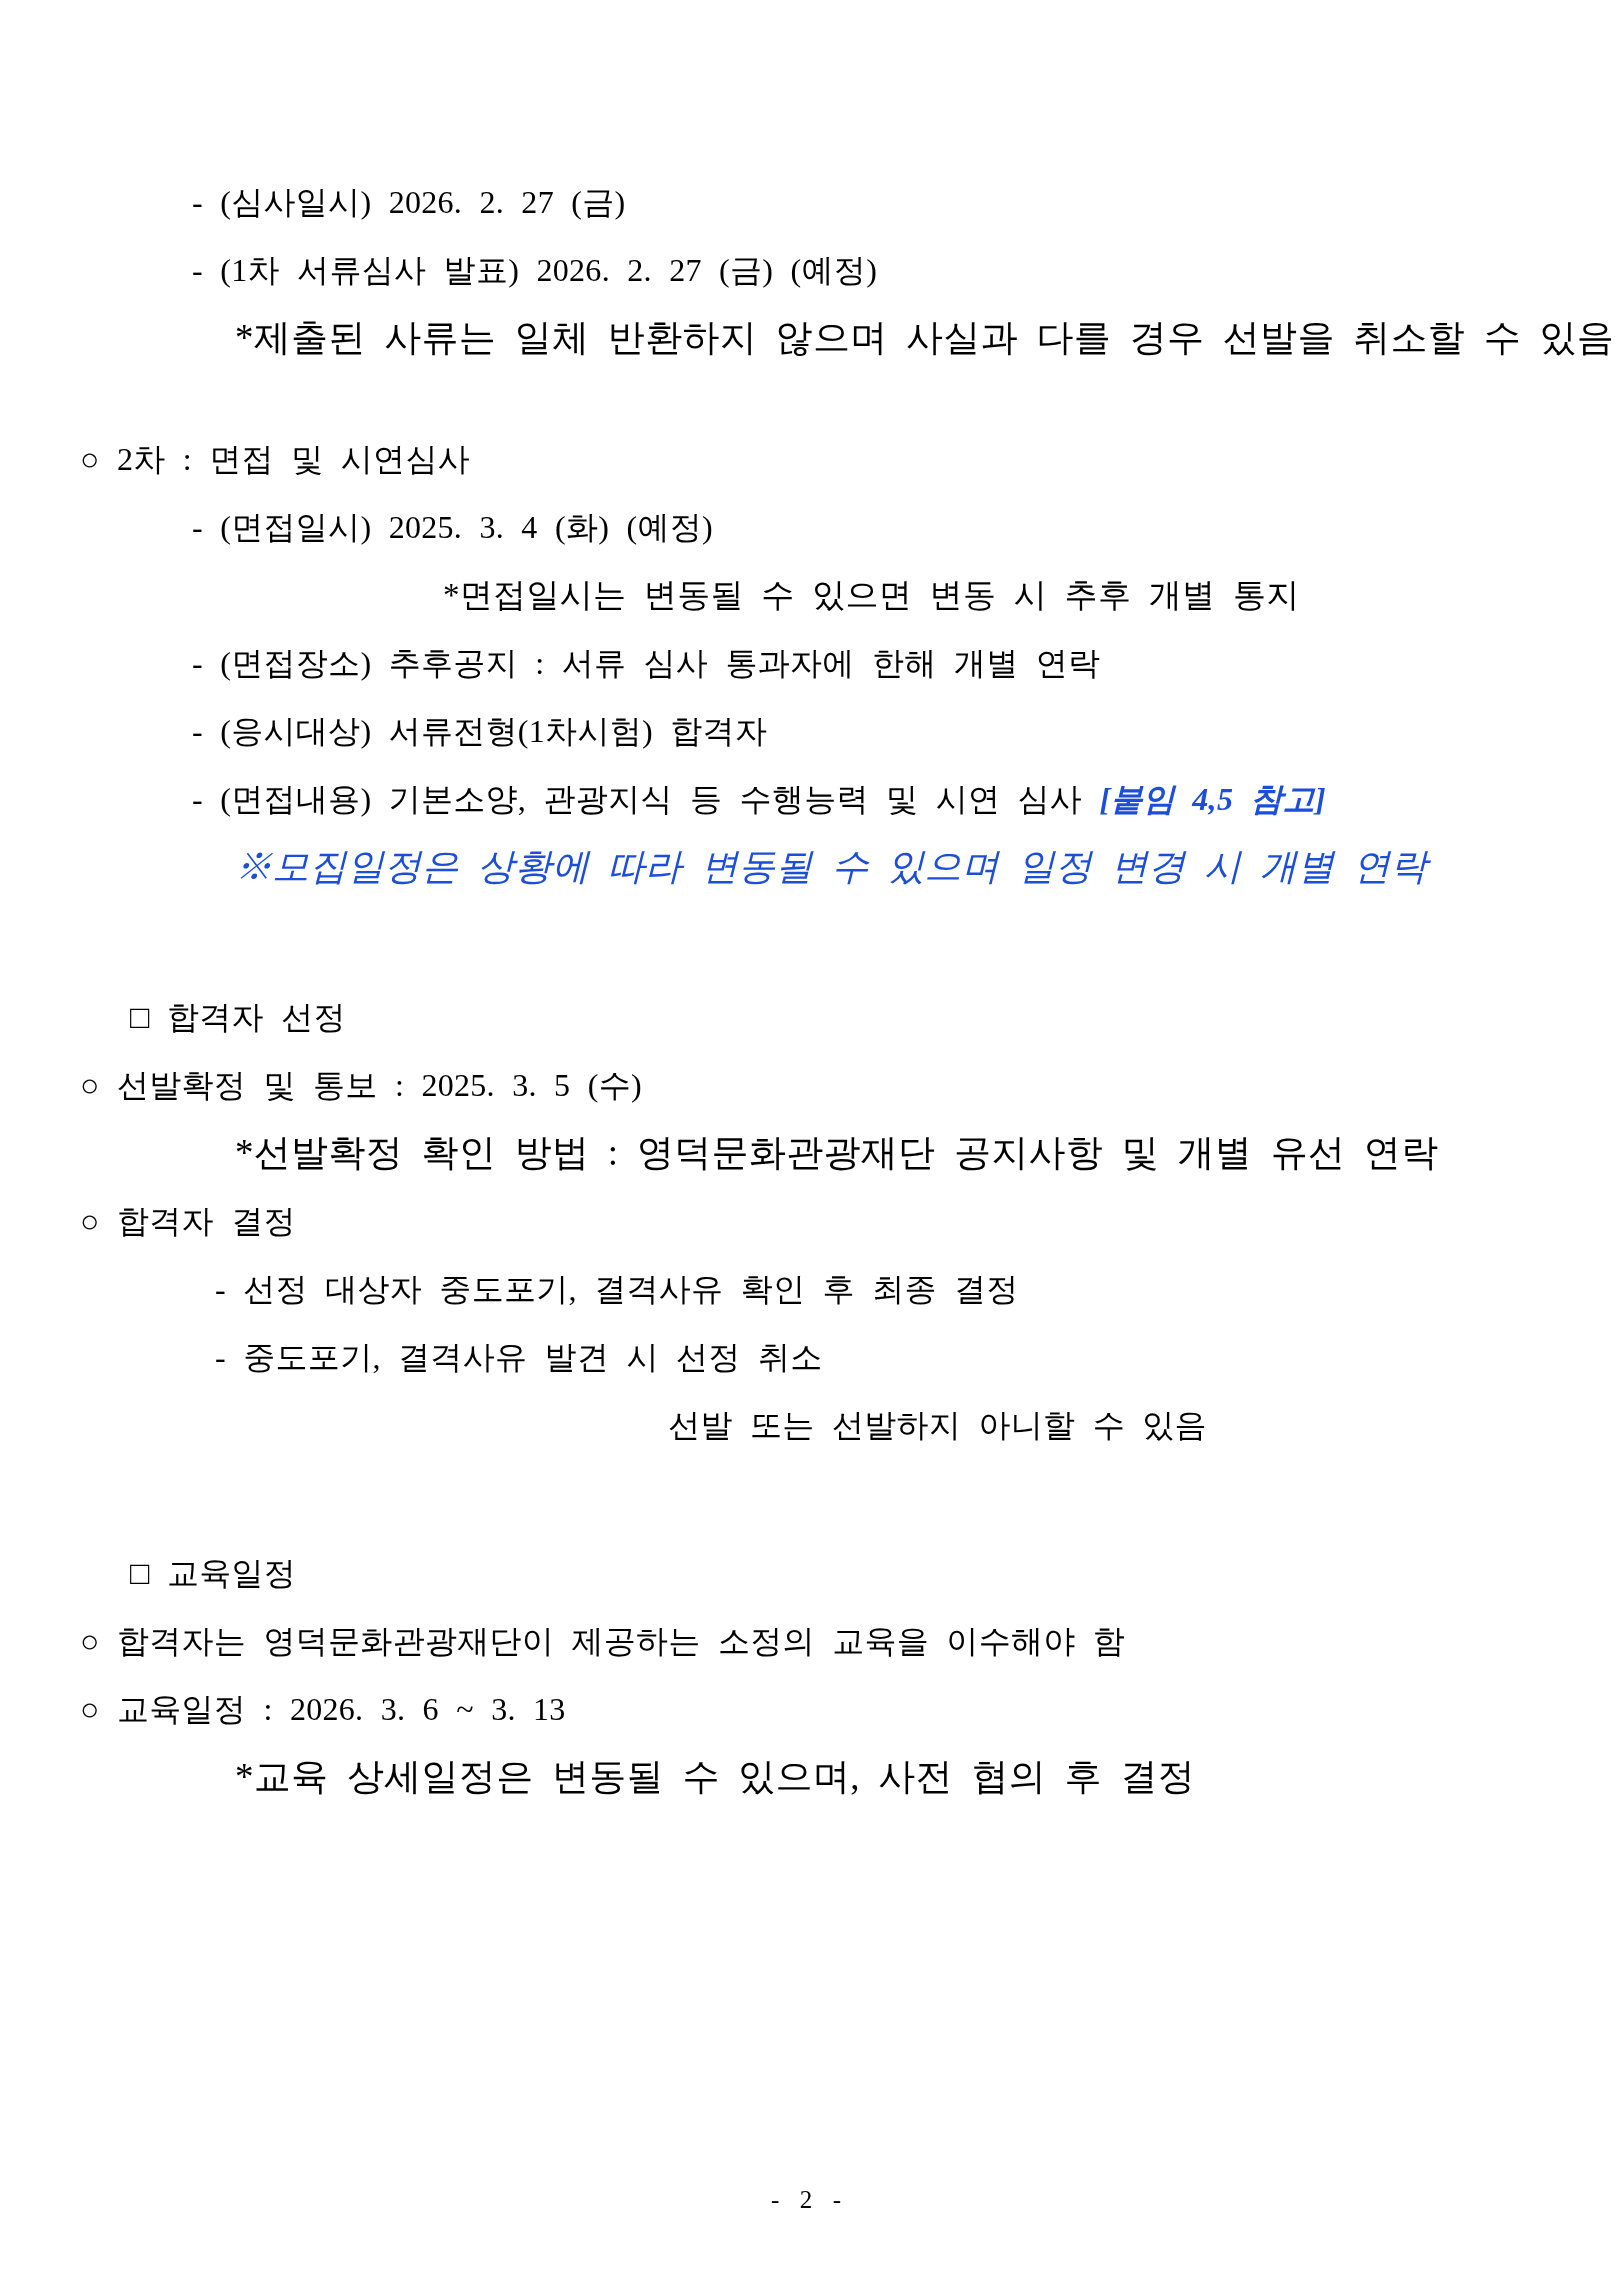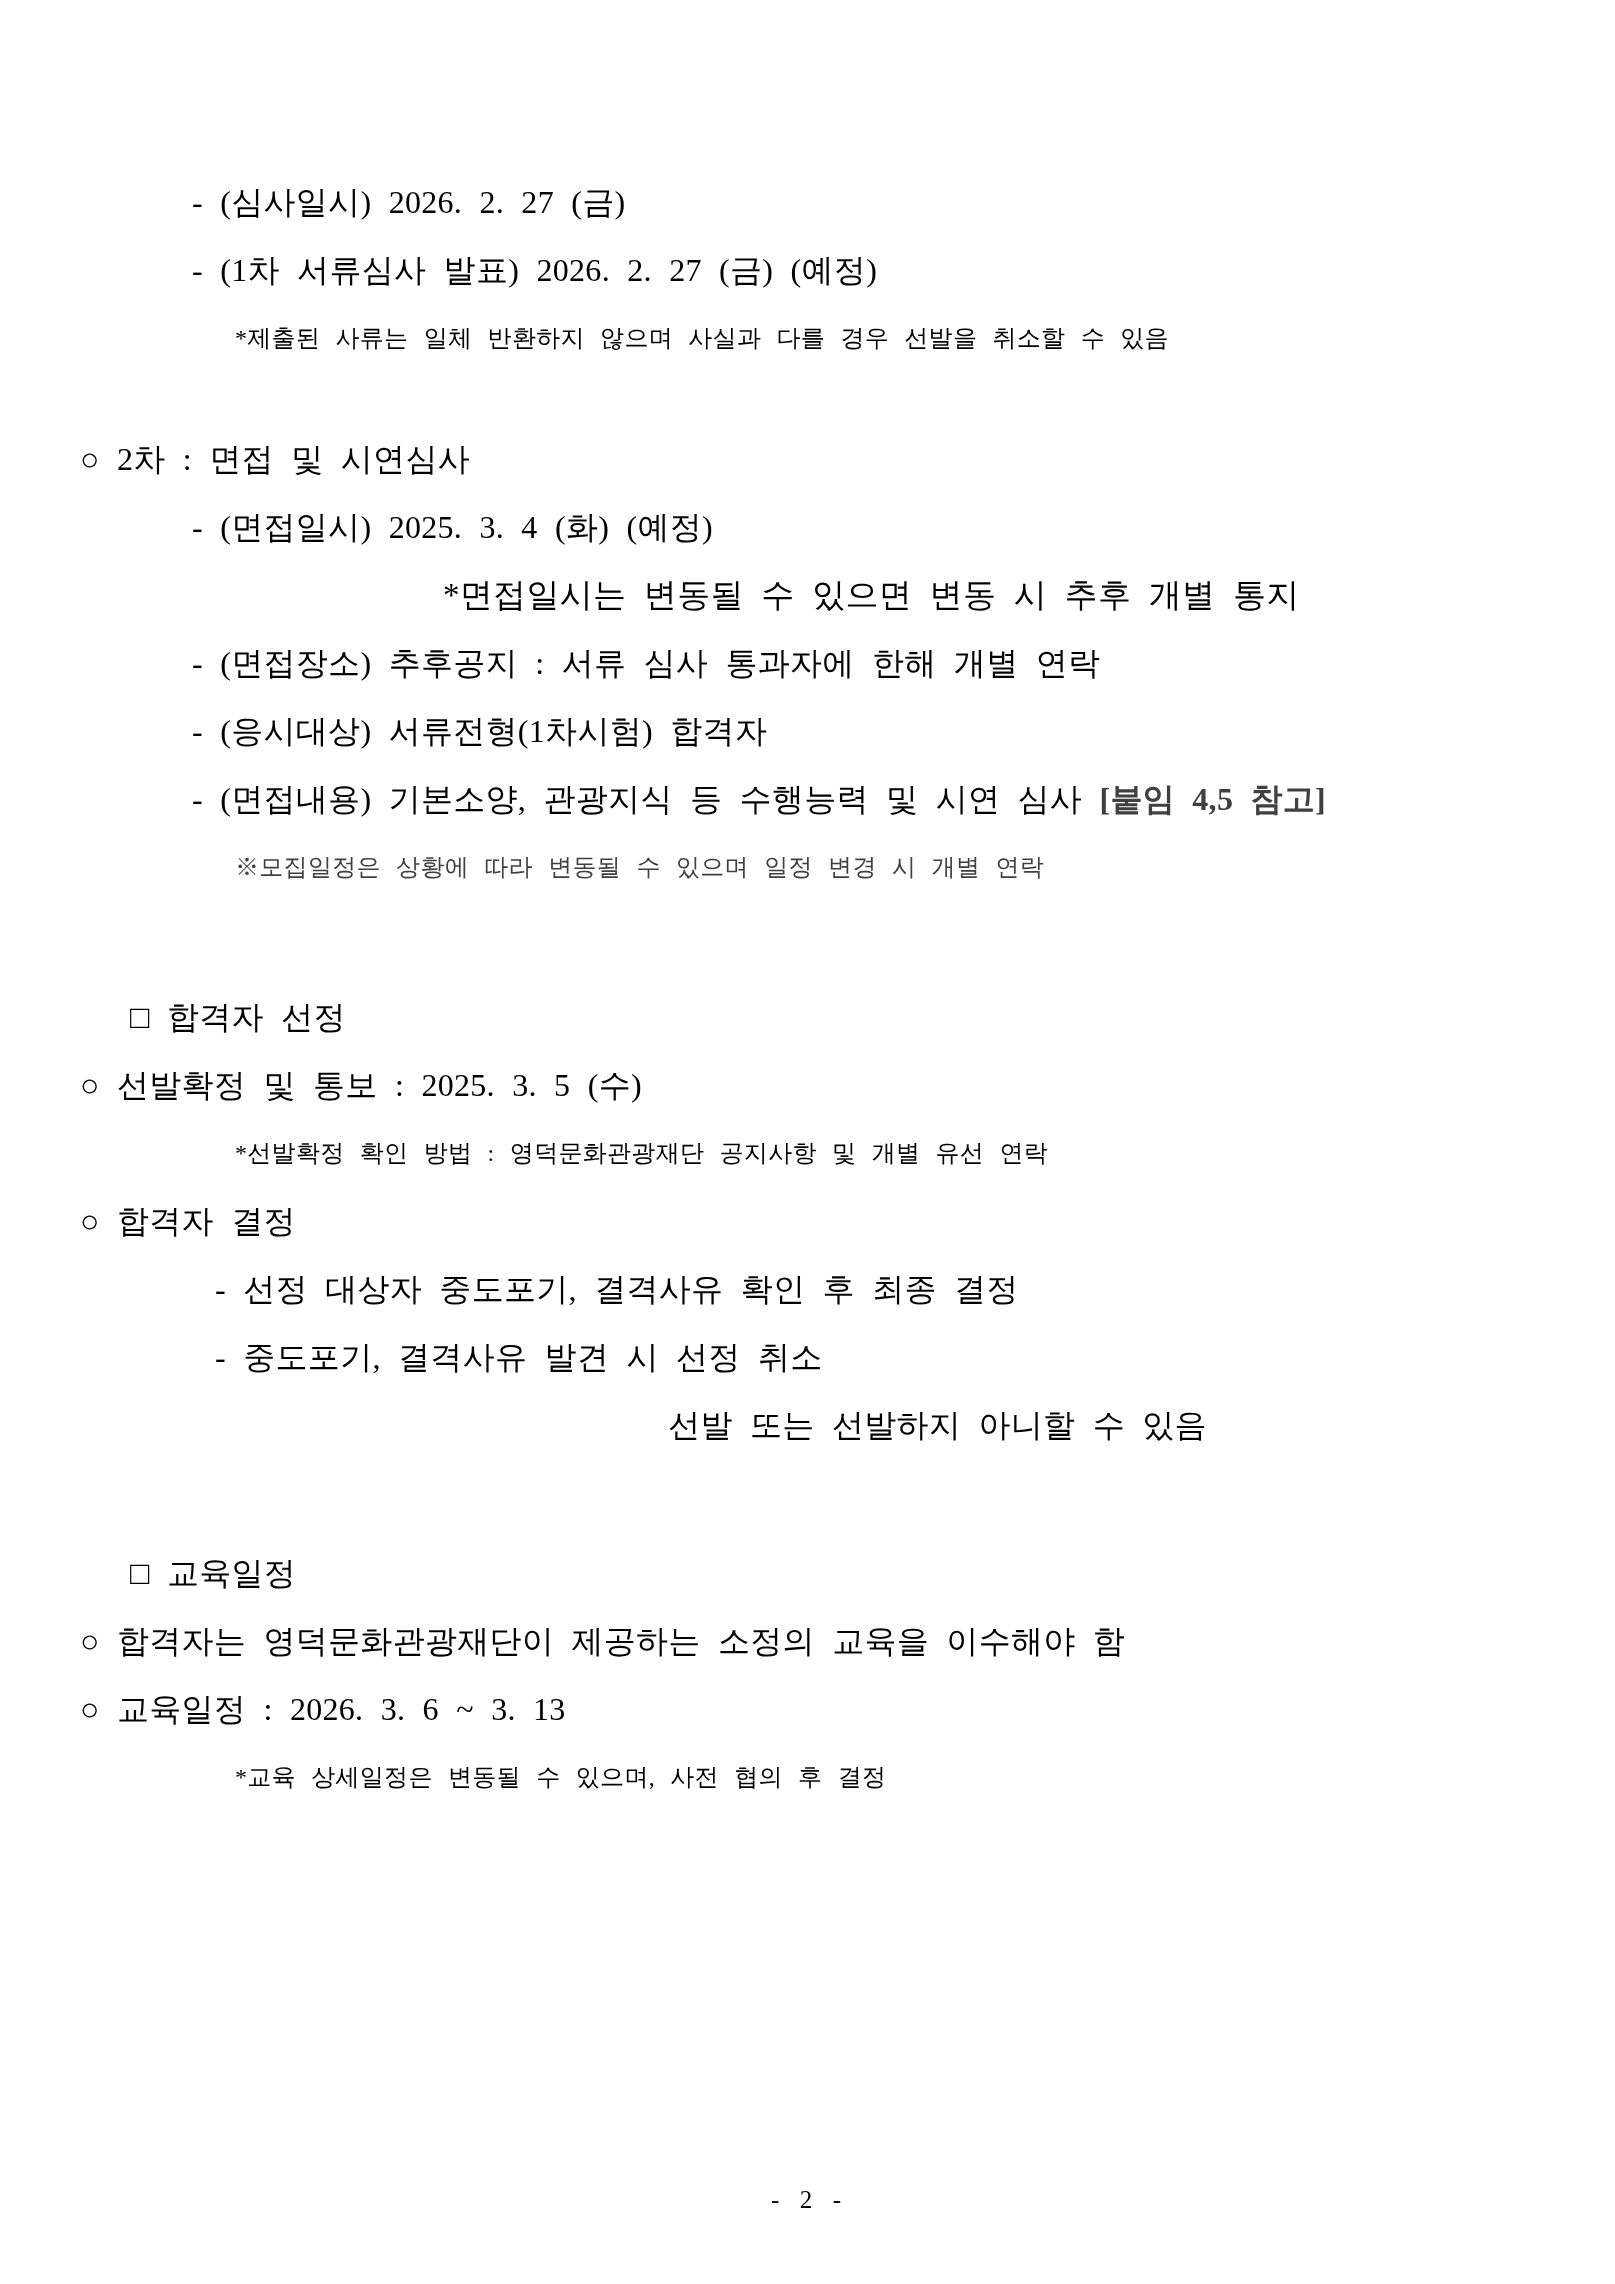--- a/index.html
+++ b/index.html
@@ -28,23 +28,23 @@
     letter-spacing: 0.3px;
     word-spacing: 9px;
     white-space: nowrap;
   }
   
   .indent-a    { margin-left: 130px; }   
   .indent-b    { margin-left: 80px; }   
   .indent-c    { margin-left: 192px; }   
   .indent-c2   { margin-left: 215px; }   
   .indent-cont { margin-left: 259px; text-align: center; }   
-  .note        { margin-left: 235px; font-size: 24px; }
+  .note        { margin-left: 235px; font-size: 37px; }
   .note-deep   { margin-left: 443px; font-size: 33px; }
-  .red  { color: #404040; }
+  .red  { color: #1d4ed8; font-style: italic; }
   .bold { font-weight: bold; }
   .gap-sm { height: 53px; }
   .gap-lg { height: 82px; }
   .gap-md { height: 80px; }
   .page-number {
     position: absolute;
     bottom: 66px;
     left: 0;
     width: 100%;
     text-align: center;

